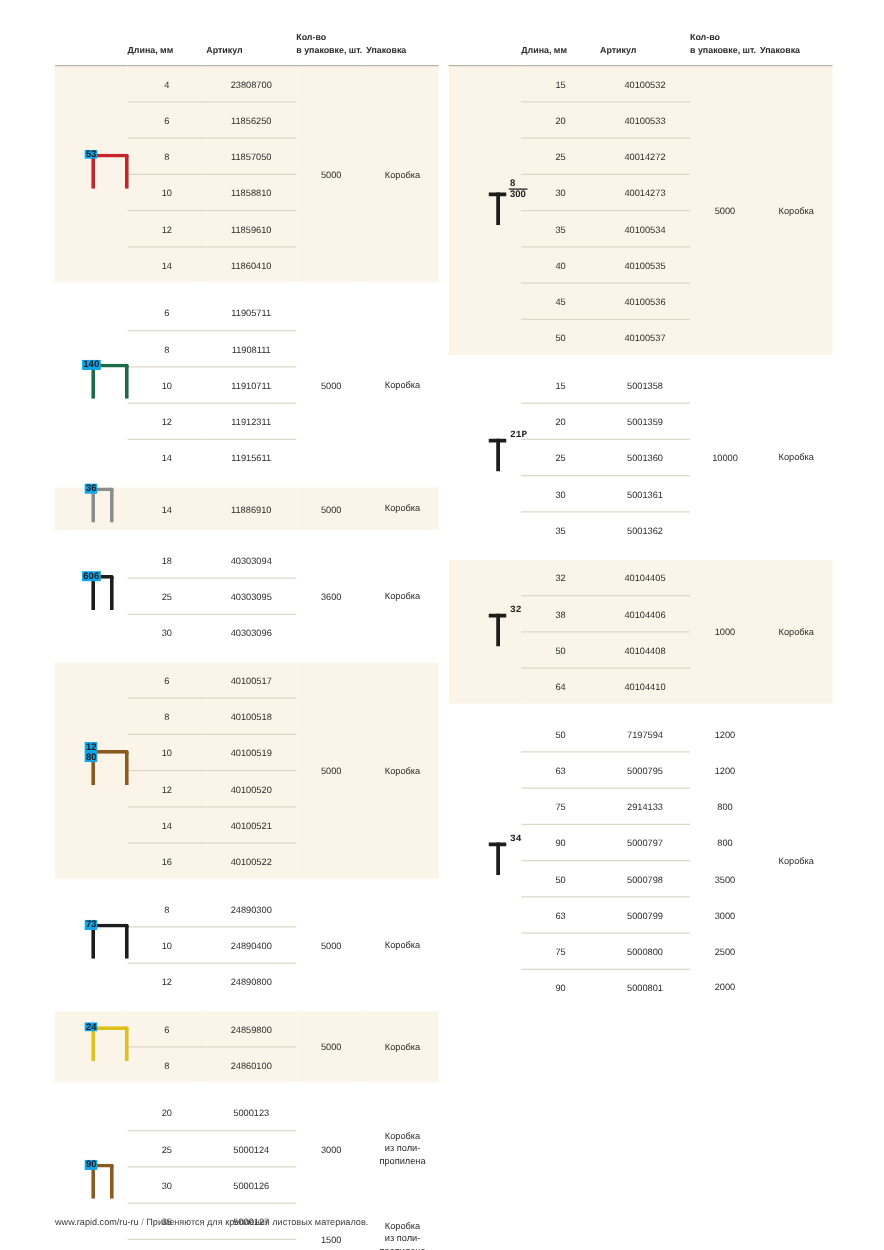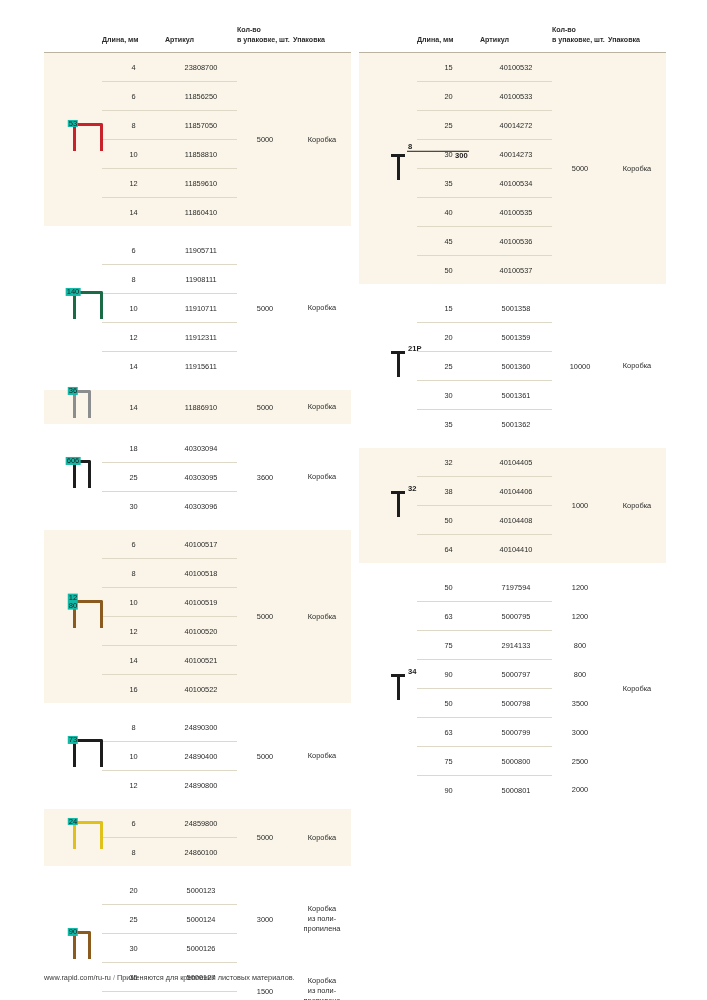--- a/index.html
+++ b/index.html
@@ -76,22 +76,22 @@
     box-sizing:border-box;
     border-style:solid;
     border-width:3px 3px 0 3px;
     border-radius:2px 2px 0 0;
   }
   .staple .num{
     position:absolute;
     left:50%;top:50%;
     transform:translate(-50%,-40%);
     font-size:7.6px;
-    font-weight:normal;
-    background:#14b8a6;
+    font-weight:bold;
+    background:#0ea5e9;
     padding:0 1px;
     line-height:1;
     color:#1d1d1d;
   }
 
   
   .staple.narrow{width:18px;}
   .staple.narrow .bar{width:18px;}
 
   
@@ -104,22 +104,22 @@
     position:absolute;left:3px;top:2px;width:14px;height:3px;background:#1d1d1d;
   }
   .nail .shaft{
     position:absolute;left:8.5px;top:2px;width:3px;height:26px;background:#1d1d1d;
   }
   .nail .lbl{
     position:absolute;left:19px;top:50%;transform:translateY(-50%);
     font-size:7.6px;font-weight:bold;text-align:left;line-height:1.15;color:#1d1d1d;
   }
   .nail .lbl .top{display:block;border-bottom:1px solid #1d1d1d;padding:0 1px;}
-  .nail .lbl .bot{display:block;padding:0 1px;margin-left:47px;}
-  .nail .lbl .single{display:block;padding:0 1px;}
+  .nail .lbl .bot{display:block;padding:0 1px;}
+  .nail .lbl .single{display:block;padding:0 1px;font-family:Liberation Mono, monospace;}
 
   .footer{
     position:absolute;
     left:44px;bottom:18px;
     font-size:7.3px;
     color:#3a3a3a;
   }
   .footer .sep{color:#8a8a8a;}
 
   .spacer-row td{height:10px;border:none;background:#ffffff;}

